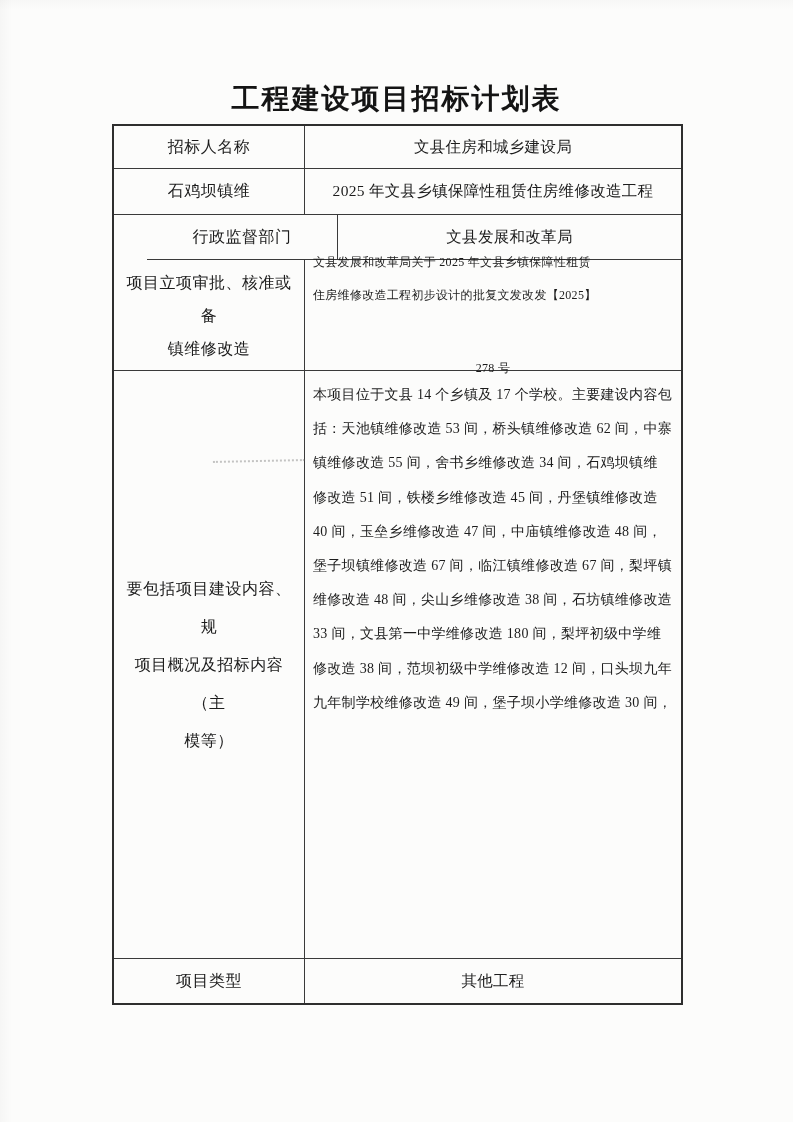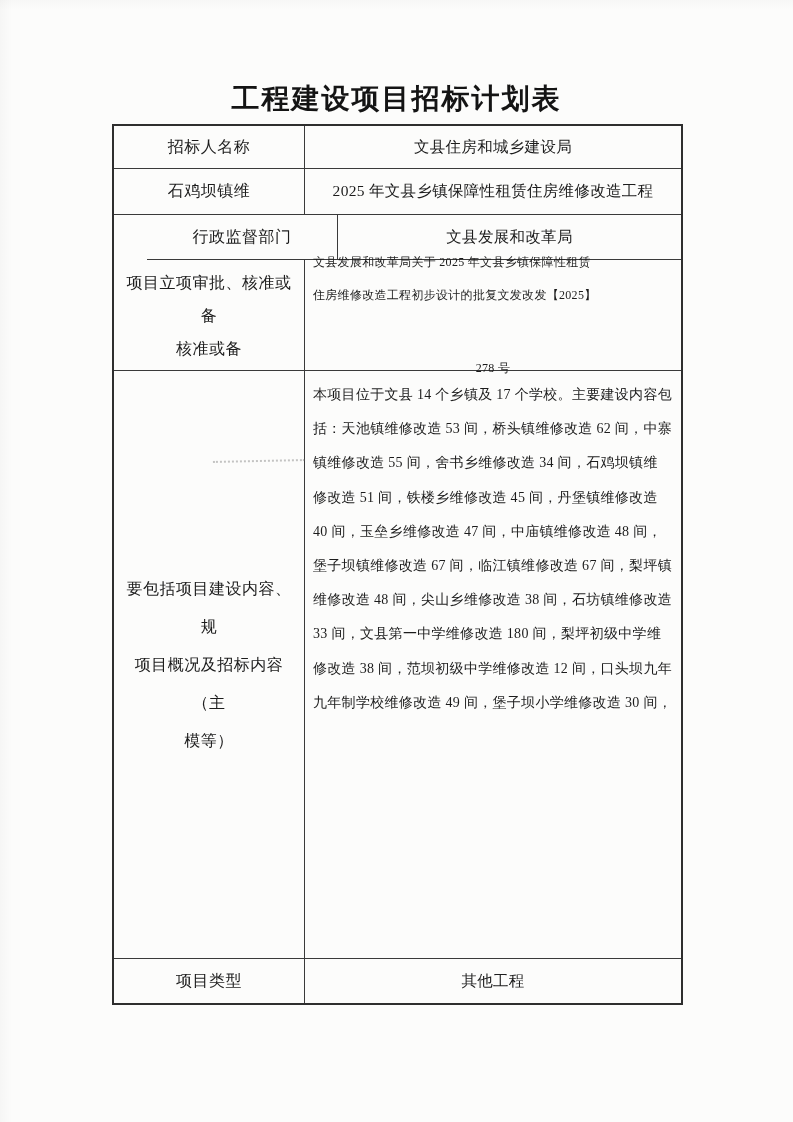--- a/index.html
+++ b/index.html
@@ -120,21 +120,21 @@
     </div>
 
     <div class="trow r3">
       <div class="cell lbl">行政监督部门</div>
       <div class="cell val">文县发展和改革局</div>
     </div>
 
     <div class="trow r4">
       <div class="cell lbl">
         <div class="lline">项目立项审批、核准或备</div>
-        <div class="lline">核准或备</div>
+        <div class="lline">镇维修改造</div>
       </div>
       <div class="cell val multiline">
         <div class="vline">文县发展和改革局关于 2025 年文县乡镇保障性租赁</div>
         <div class="vline">住房维修改造工程初步设计的批复文发改发【2025】</div>
         <div class="vline center">278 号</div>
       </div>
     </div>
 
     <div class="trow r5">
       <div class="cell lbl">

